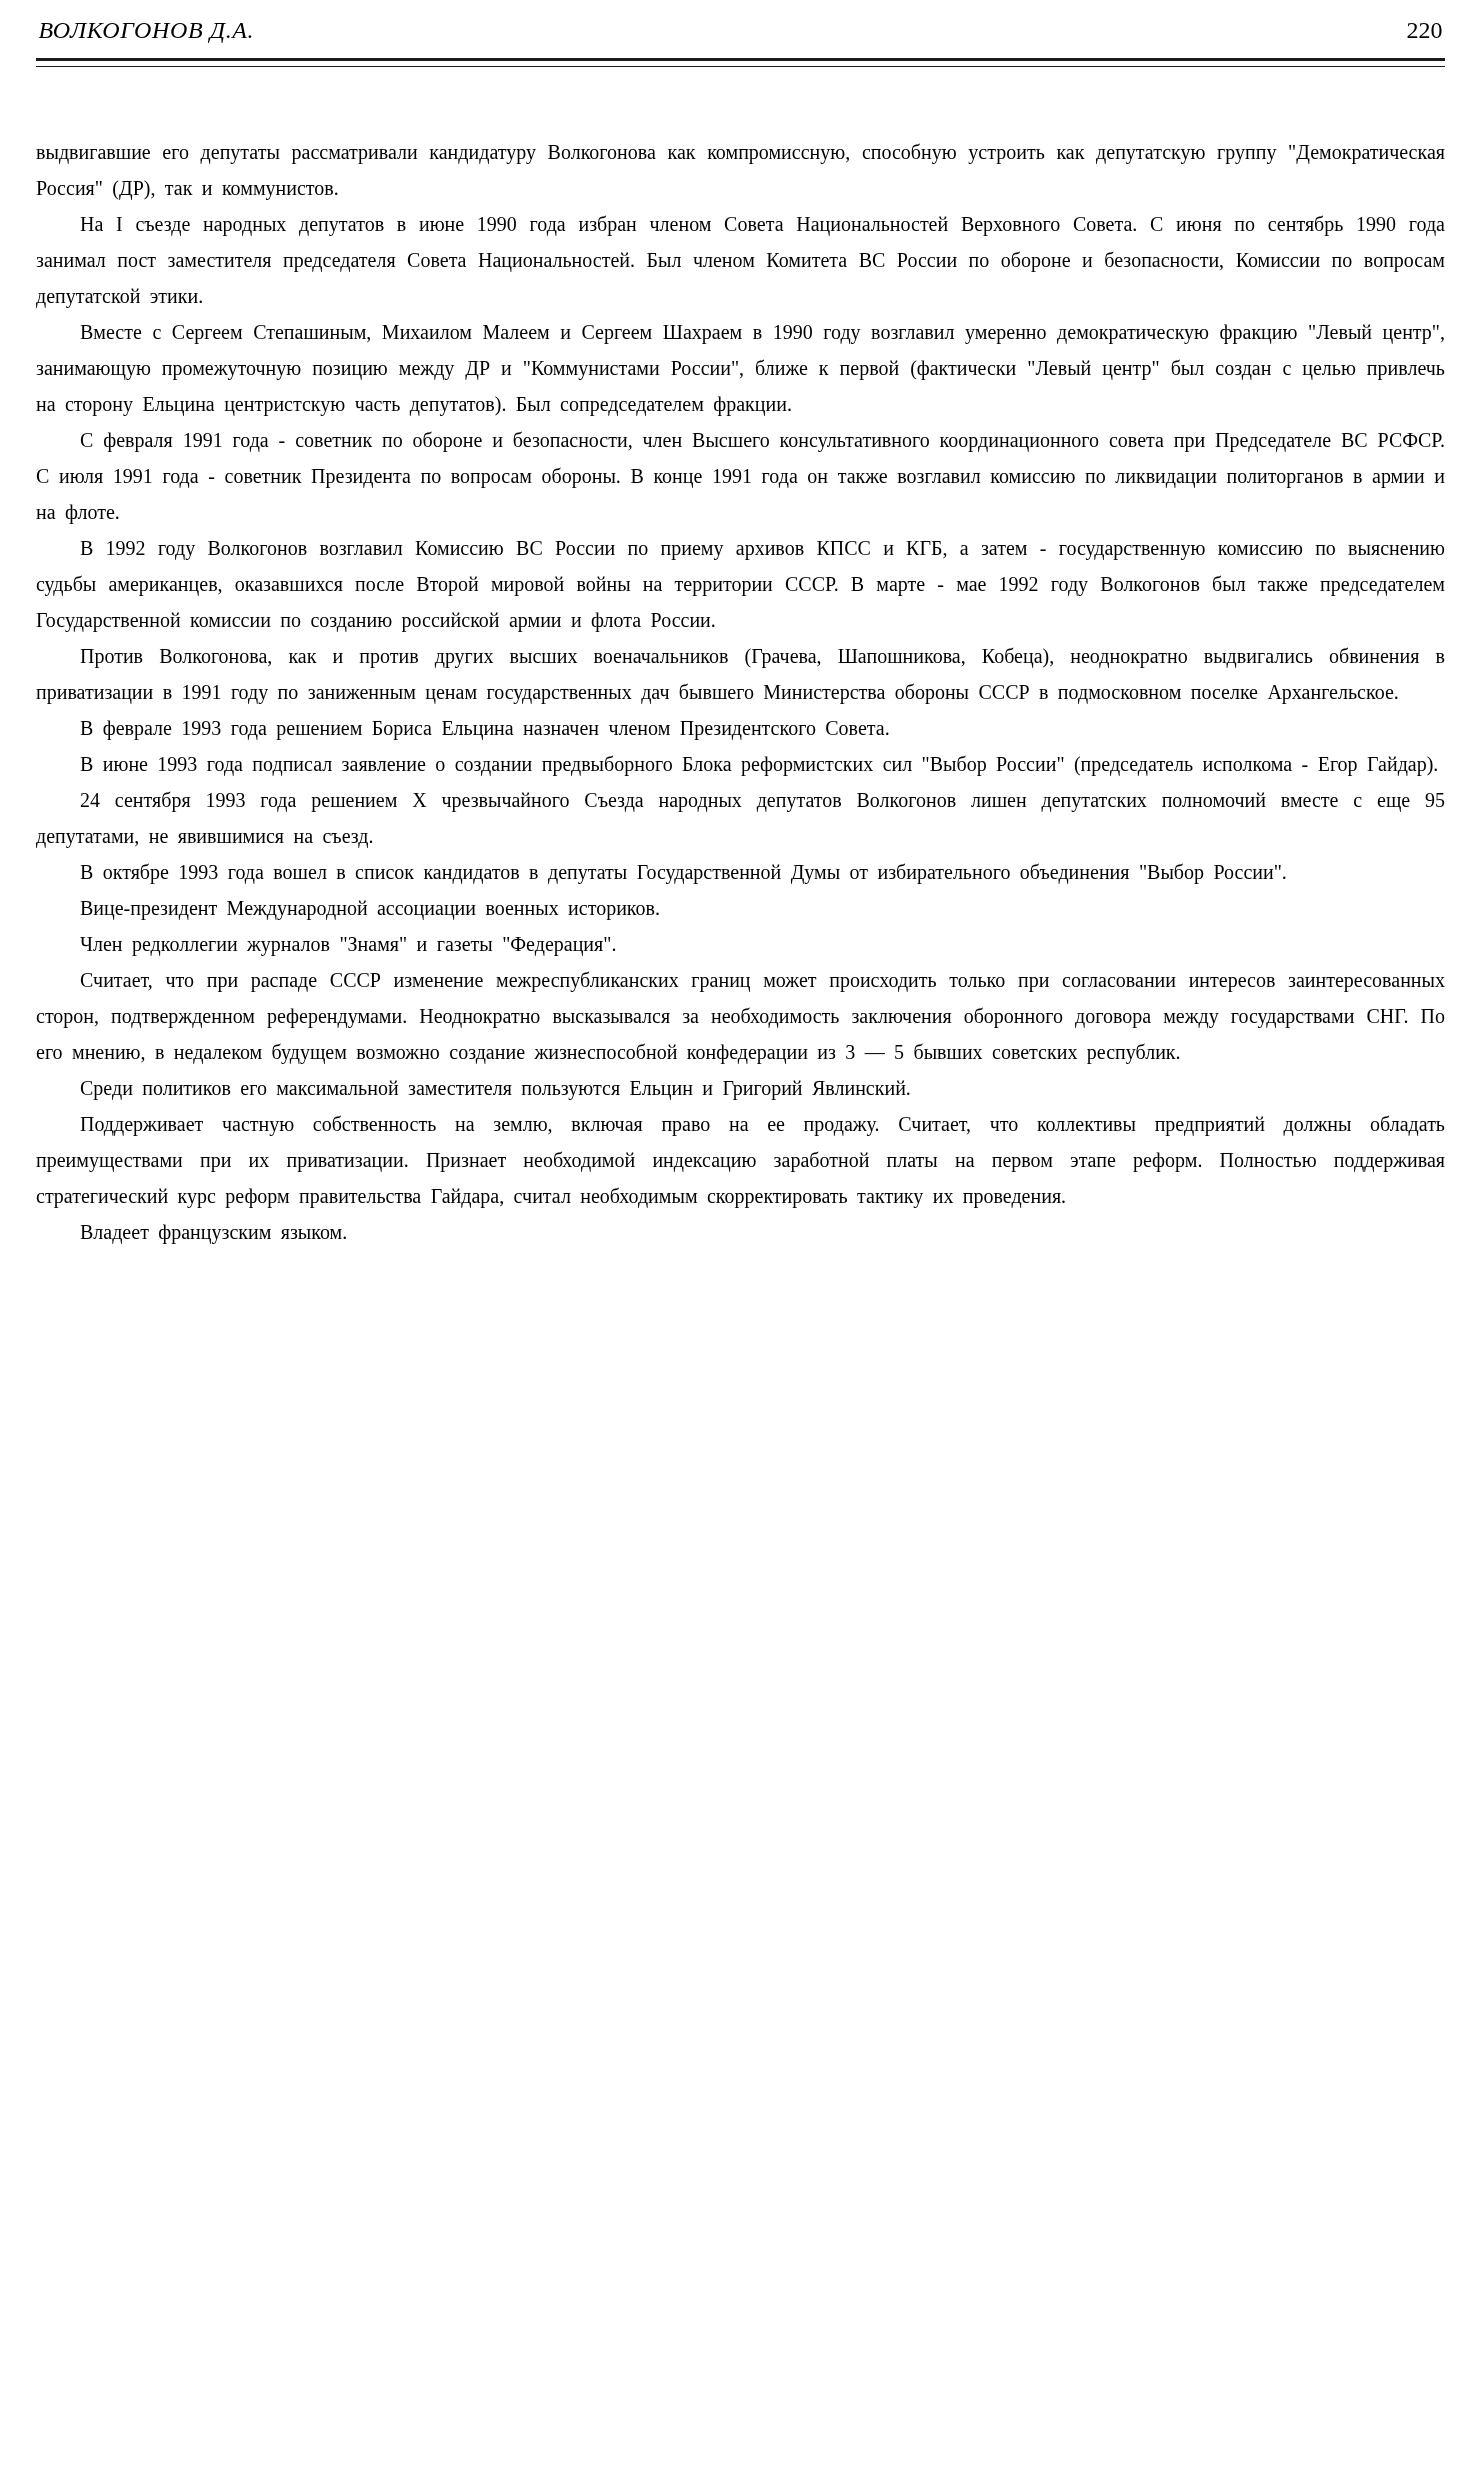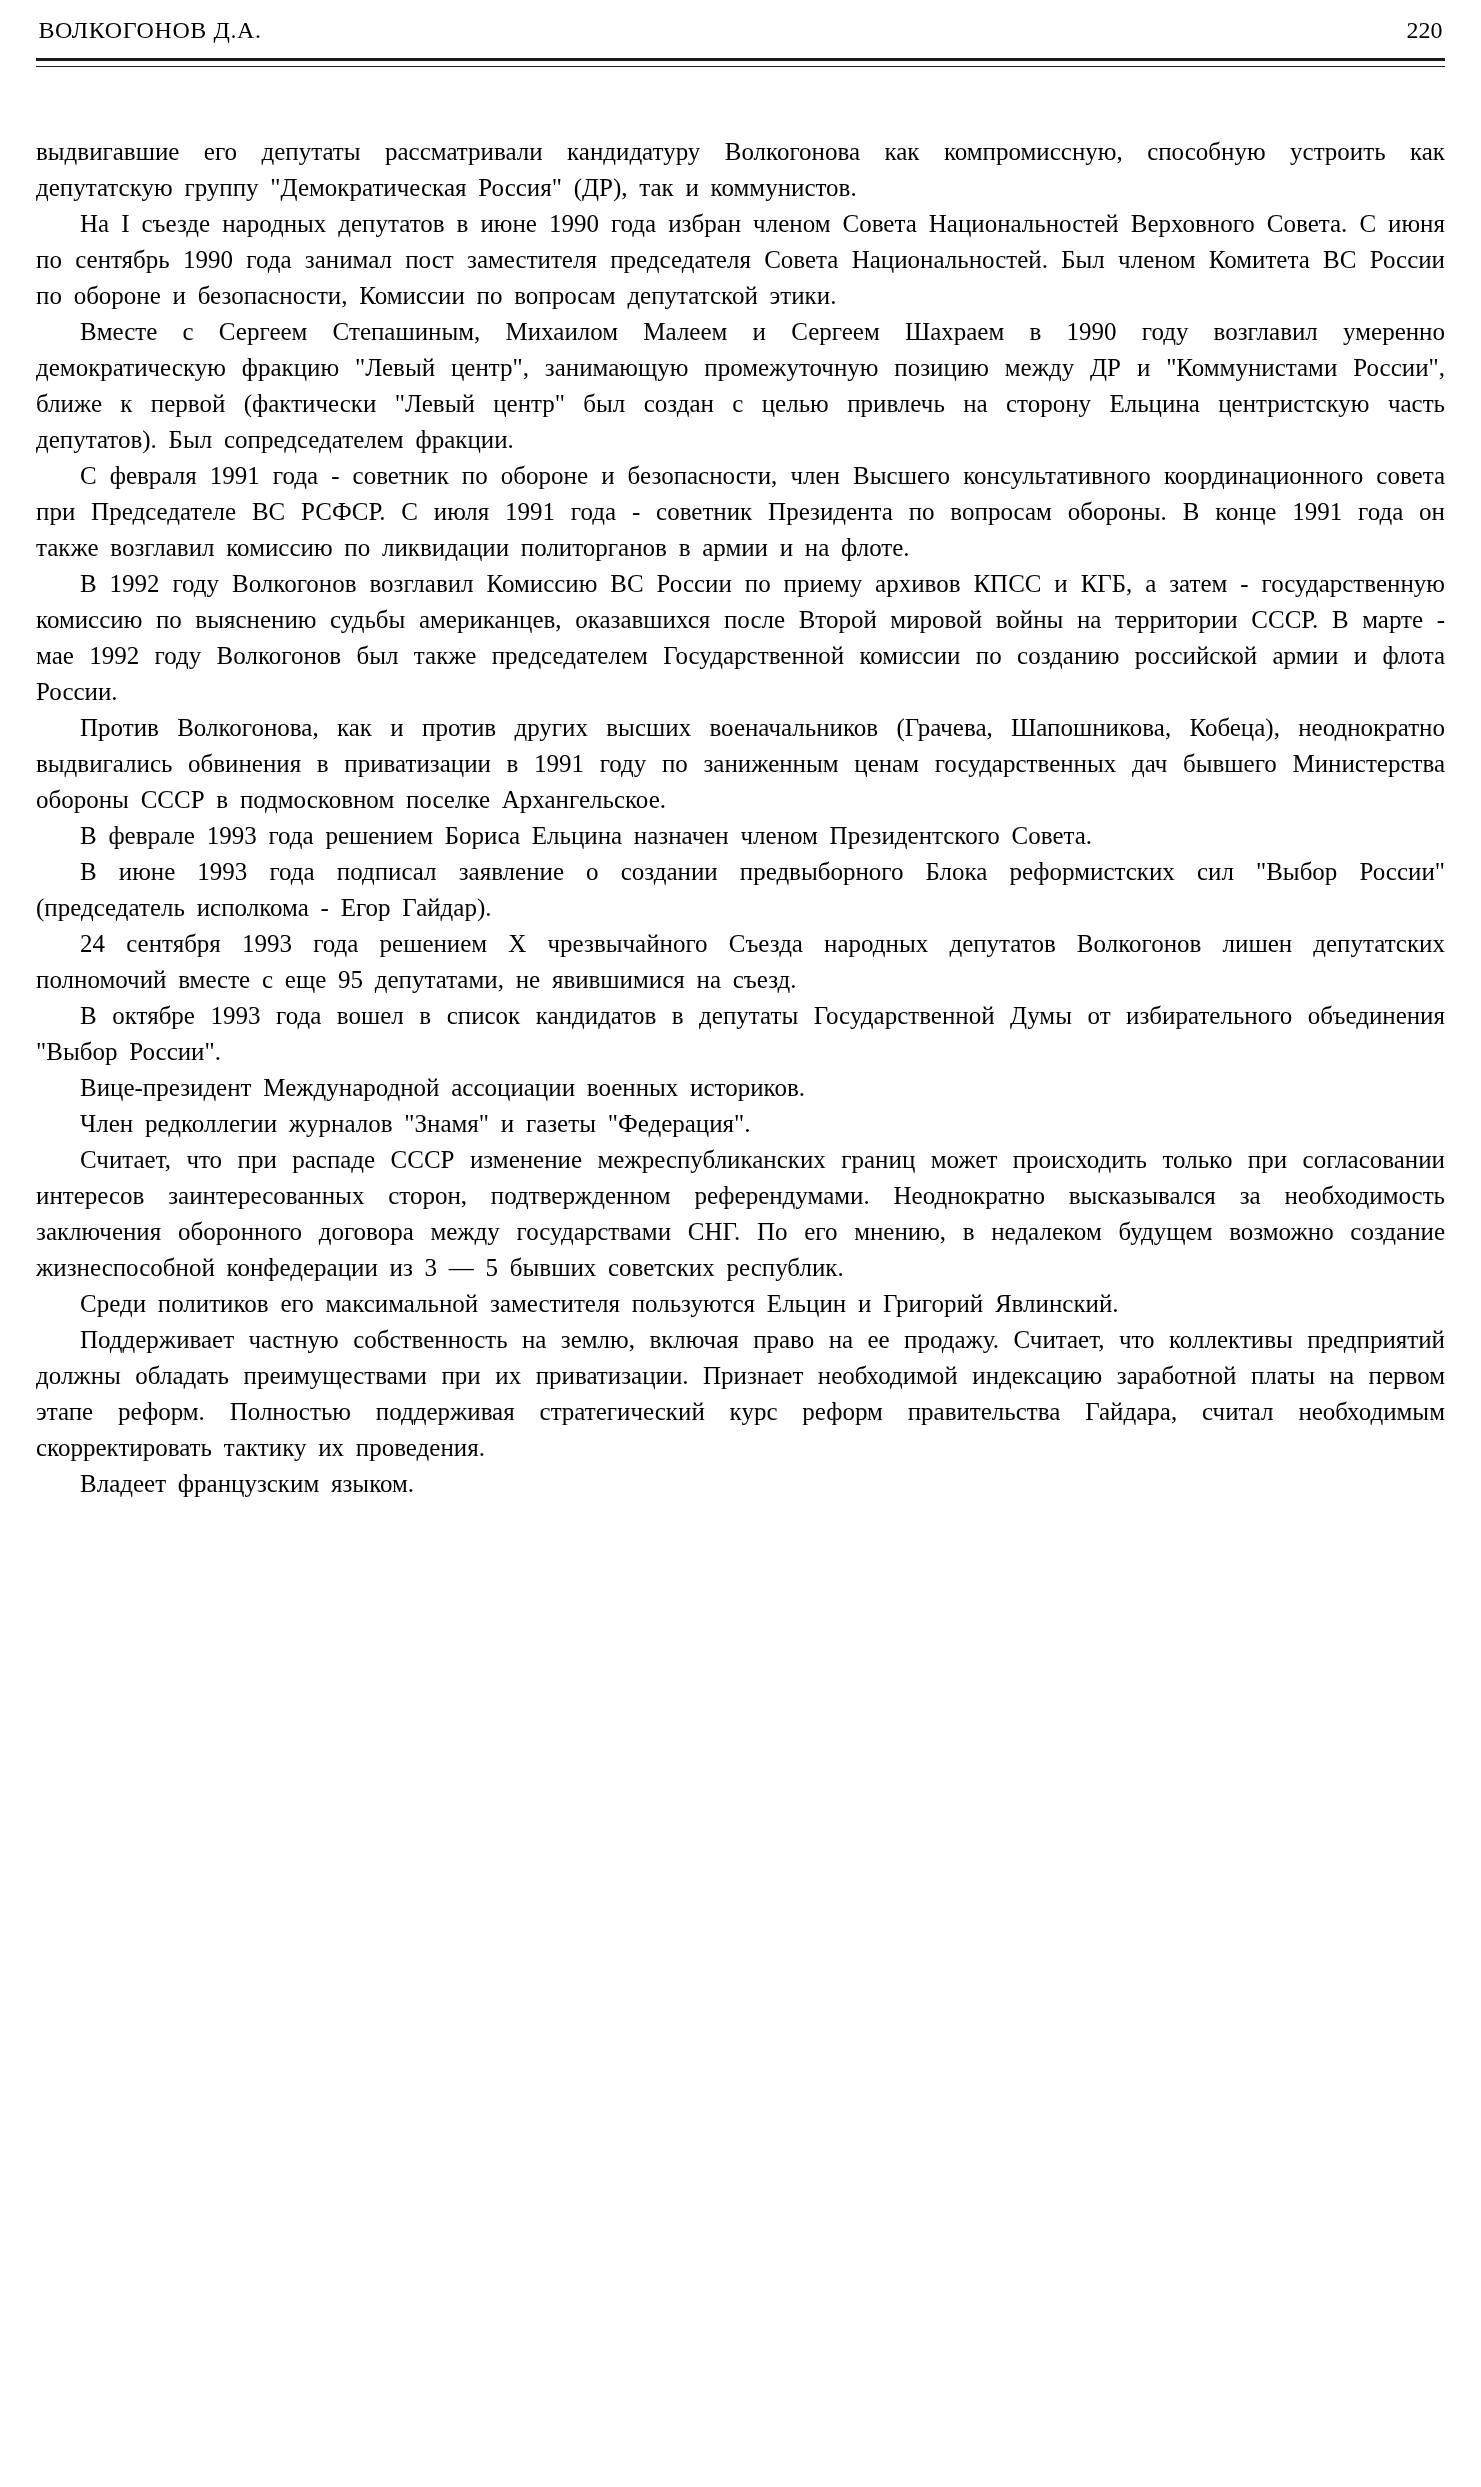--- a/index.html
+++ b/index.html
@@ -20,34 +20,35 @@
   }
   .page-header {
     display: flex;
     justify-content: space-between;
     align-items: baseline;
     font-size: 24px;
     line-height: 28px;
     padding: 0 2.5px;
   }
   .running-title {
+    font-style: italic;
     letter-spacing: 0.6px;
   }
   .page-number {
     font-style: normal;
   }
   .double-rule {
     margin-top: 13.6px;
     height: 5px;
     border-top: 3.1px solid #1c1c1c;
     border-bottom: 1.9px solid #1c1c1c;
   }
   .document-body {
     margin-top: 67px;
-    font-size: 25px;
+    font-size: 20px;
     line-height: 36px;
     text-align: justify;
     word-spacing: 0.22em;
   }
   .para {
     margin: 0;
     text-indent: 44px;
   }
   .para.continuation {
     text-indent: 0;

